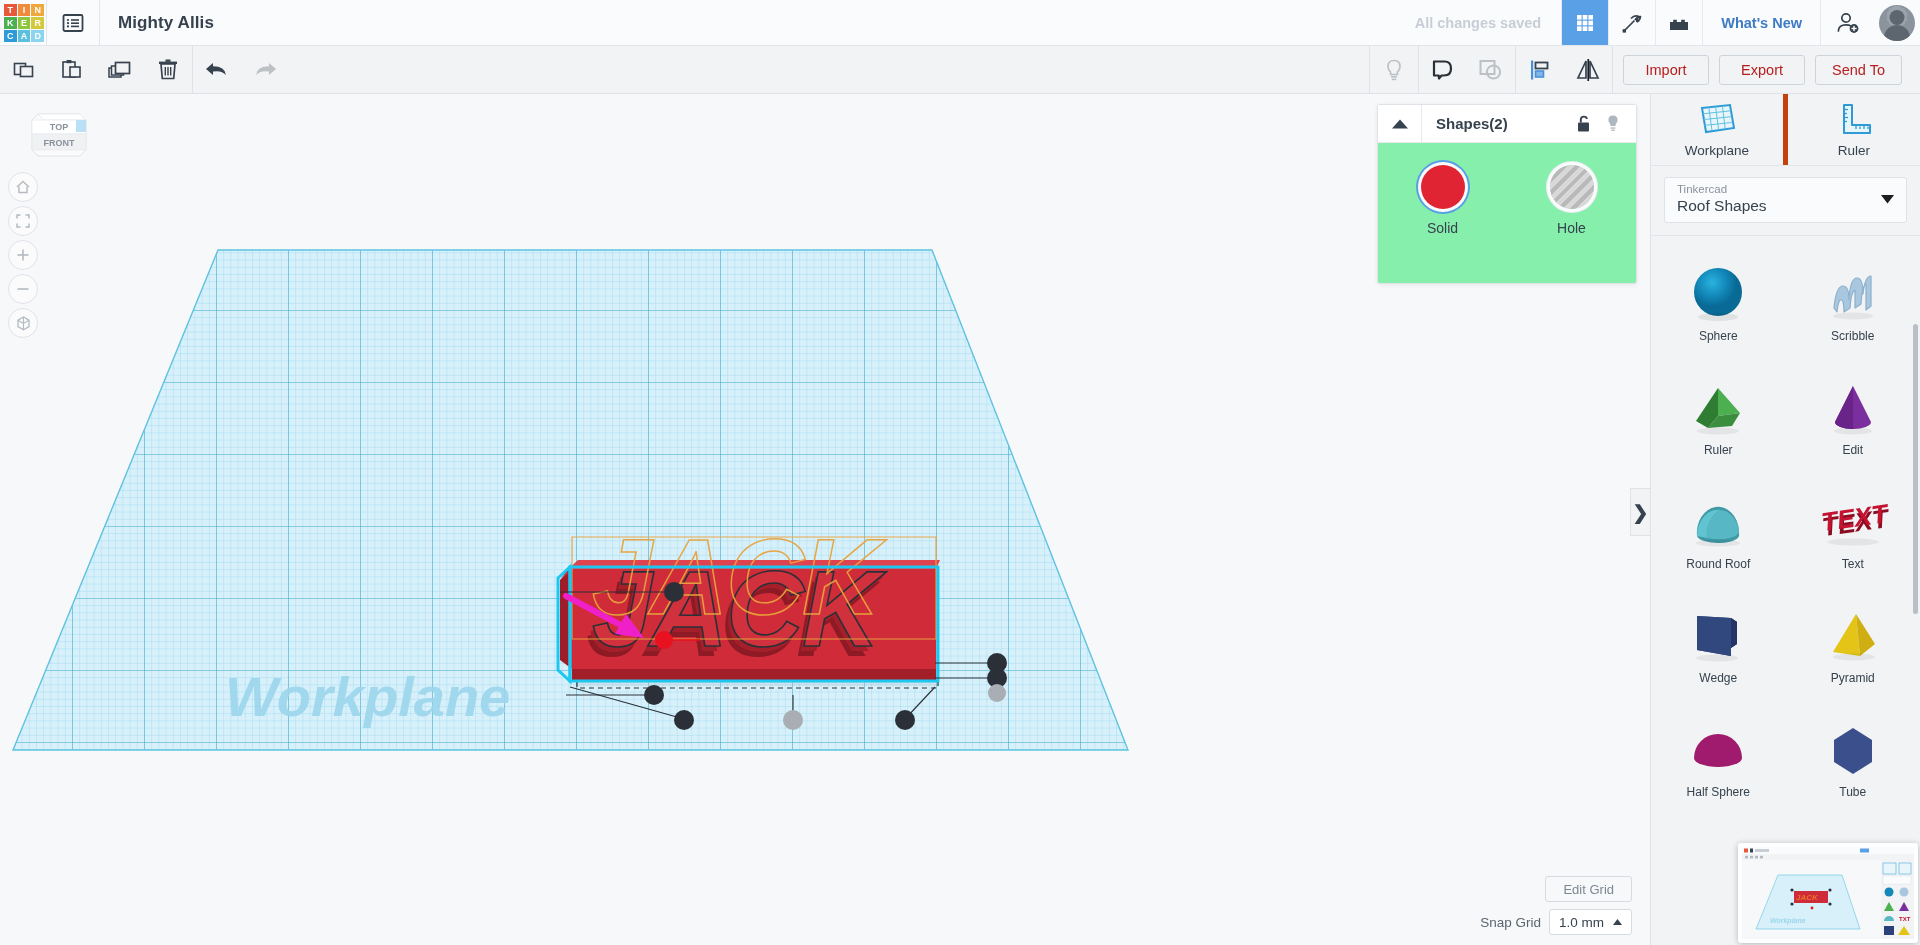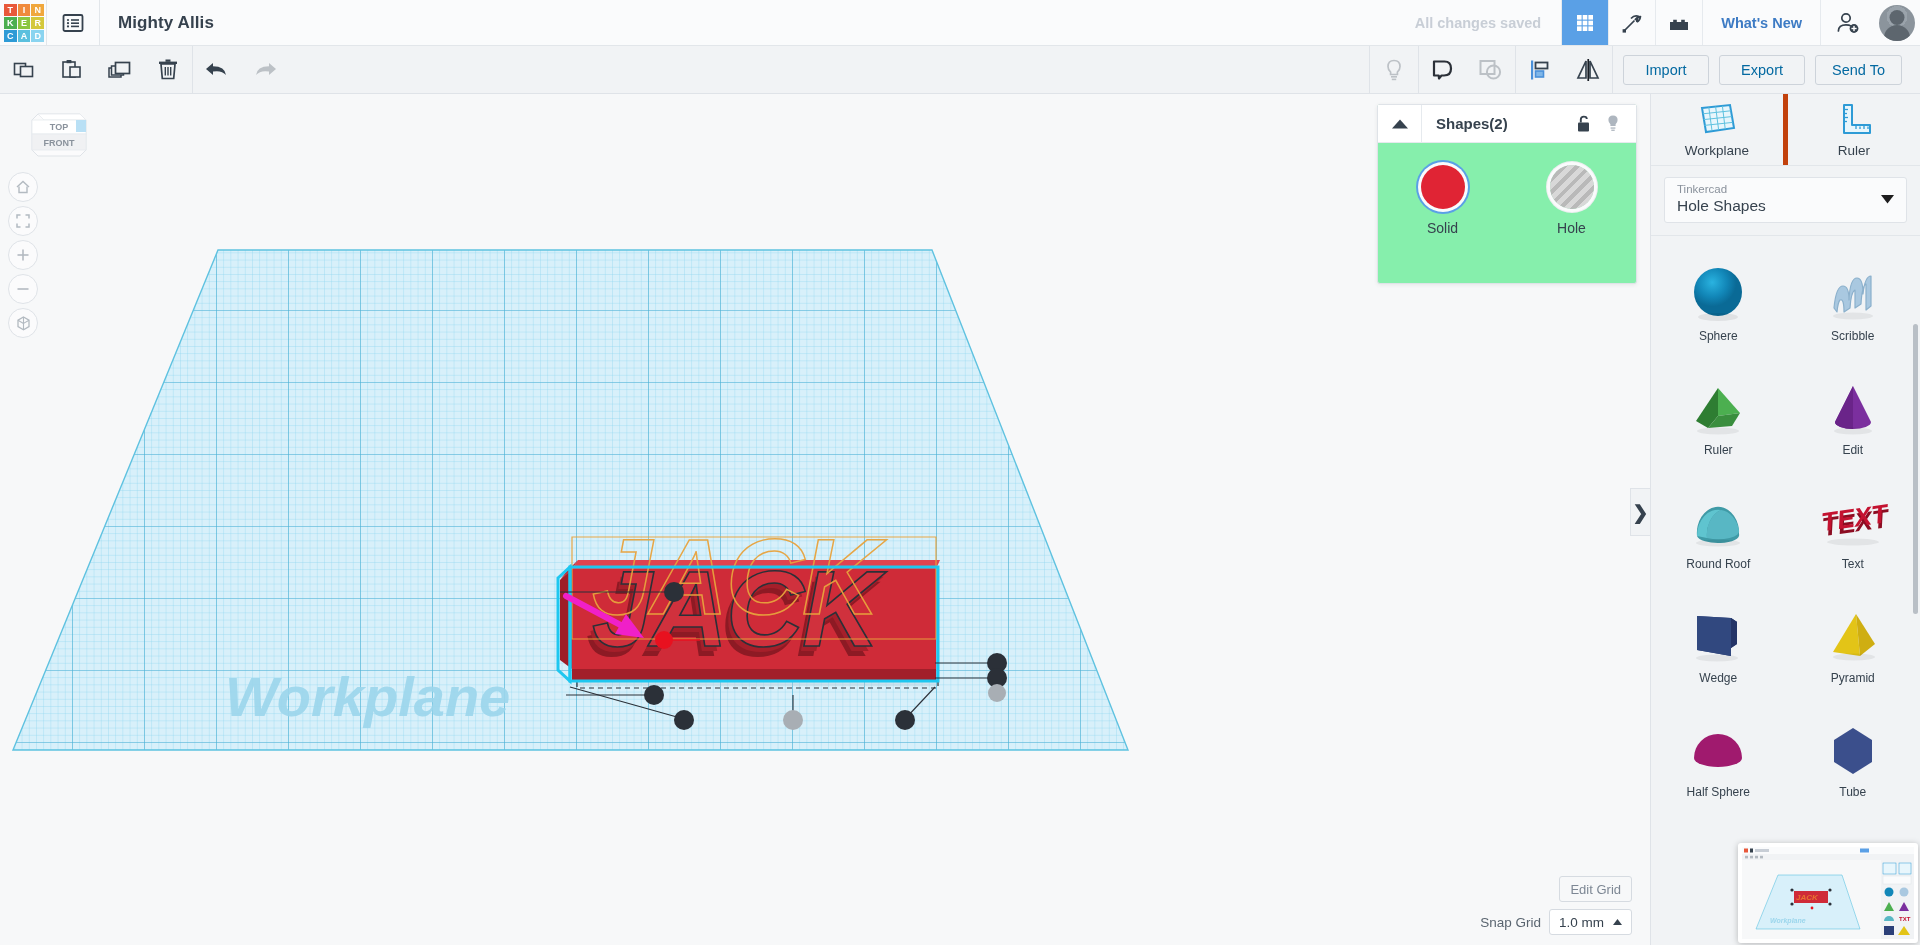--- a/index.html
+++ b/index.html
@@ -86,21 +86,21 @@
     width:48px; height:47px; display:flex; align-items:center;
     justify-content:center; cursor:pointer;
   }
   .tool.dim { opacity:.28; }
   .tool-div { width:1px; height:47px; background:#dfe3e8; }
   .toolbar-spacer { flex:1; }
   .txtbtn {
     height:30px; min-width:86px; padding:0 16px;
     display:flex; align-items:center; justify-content:center;
     background:#f1f3f5; border:1px solid #cdd3da; border-radius:3px;
-    font-size:14.5px; color:#0369a1; margin-left:10px; cursor:pointer;
+    font-size:14.5px; color:#b91c1c; margin-left:10px; cursor:pointer;
   }
   .txtbtn.last { margin-right:18px; }
 
   
   .canvas {
     position:absolute; top:94px; left:0; width:1650px; height:851px;
     background:#f7f8f9; overflow:hidden;
   }
   .grid-plane { position:absolute; left:0; top:0; width:1650px; height:851px; }
 
@@ -120,21 +120,21 @@
     display:flex; align-items:center; justify-content:center;
     font-size:19px; color:#36424e; cursor:pointer; font-weight:bold;
   }
 
   
   .grid-ctrls {
     position:absolute; right:18px; bottom:10px;
     display:flex; flex-direction:column; align-items:flex-end; gap:7px;
   }
   .editgrid-btn {
-    height:26px; padding:0 10px; display:flex; align-items:center;
+    height:26px; padding:0 17px; display:flex; align-items:center;
     background:#f7f8f9; border:1px solid #d6dbe1; border-radius:3px;
     font-size:13px; color:#7d8794; cursor:pointer;
   }
   .snaprow { display:flex; align-items:center; gap:8px; }
   .snaplabel { font-size:13.5px; color:#5a6570; }
   .snapsel {
     height:26px; padding:0 9px; display:flex; align-items:center; gap:9px;
     background:#ffffff; border:1px solid #d6dbe1; border-radius:3px;
     font-size:13.5px; color:#36424e; cursor:pointer;
   }
@@ -593,21 +593,21 @@
             <line x1="30" y1="28" x2="30" y2="24.5"></line>
               <line x1="34" y1="28" x2="34" y2="25.5"></line>
           </g>
         </svg>
         <span class="sb-toollabel">Ruler</span>
       </div>
     </div>
 
     <div class="sb-select">
       <div class="sb-sel-small">Tinkercad</div>
-      <div class="sb-sel-main">Hole Shapes</div>
+      <div class="sb-sel-main">Roof Shapes</div>
       <svg class="sb-sel-caret" width="13" height="9" viewBox="0 0 13 9">
         <polygon points="0,0 13,0 6.5,8.5" fill="#1d1d1d"></polygon>
       </svg>
     </div>
 
     <div class="sb-divider"></div>
 
     <div class="shape-grid">
 
       <div class="shape-cell">

